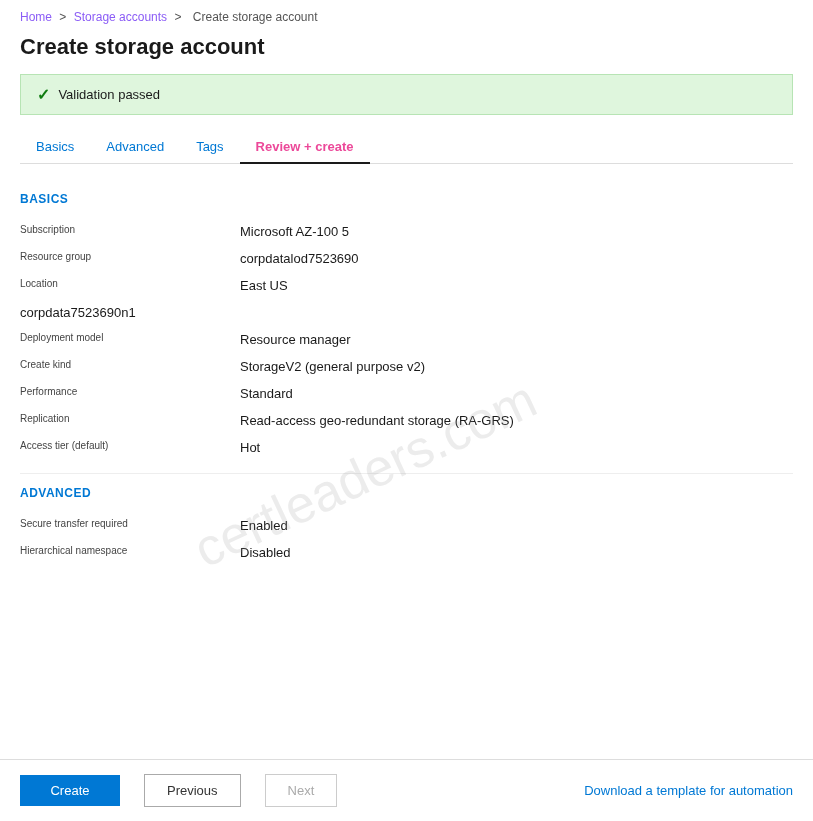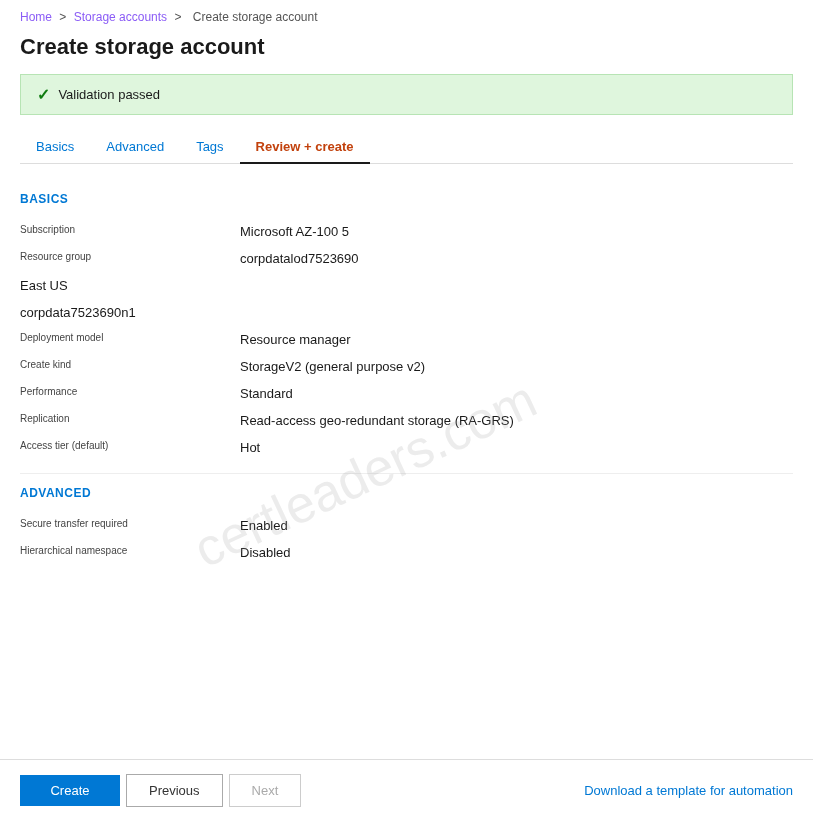--- a/index.html
+++ b/index.html
@@ -54,21 +54,21 @@
     }
     .tab {
       padding: 8px 16px;
       cursor: pointer;
       font-size: 13px;
       color: #0078d4;
       border-bottom: 2px solid transparent;
       margin-bottom: -1px;
     }
     .tab.active {
-      color: #c2410c;
+      color: #ec4899;
       border-bottom: 2px solid #1a1a1a;
       font-weight: 600;
     }
 
     .content {
       padding: 20px 20px 10px 20px;
     }
 
     .section-header {
       font-size: 12px;
@@ -119,21 +119,21 @@
     .footer {
       position: absolute;
       bottom: 0;
       left: 0;
       width: 813px;
       border-top: 1px solid #ddd;
       background: #fff;
       padding: 14px 20px;
       display: flex;
       align-items: center;
-      gap: 6px;
+      gap: 24px;
     }
 
     .btn-create {
       background: #0078d4;
       color: #fff;
       border: none;
       padding: 8px 28px;
       font-size: 13px;
       cursor: pointer;
       font-family: inherit;
@@ -206,20 +206,21 @@
 
     <div class="field-row">
       <div class="field-label">Subscription</div>
       <div class="field-value">Microsoft AZ-100 5</div>
     </div>
     <div class="field-row">
       <div class="field-label">Resource group</div>
       <div class="field-value">corpdatalod7523690</div>
     </div>
     <div class="field-row">
+      <div class="field-label">Location</div>
       <div class="field-value">East US</div>
     </div>
     <div class="field-row">
       <div class="field-value">corpdata7523690n1</div>
     </div>
     <div class="field-row">
       <div class="field-label">Deployment model</div>
       <div class="field-value">Resource manager</div>
     </div>
     <div class="field-row">

